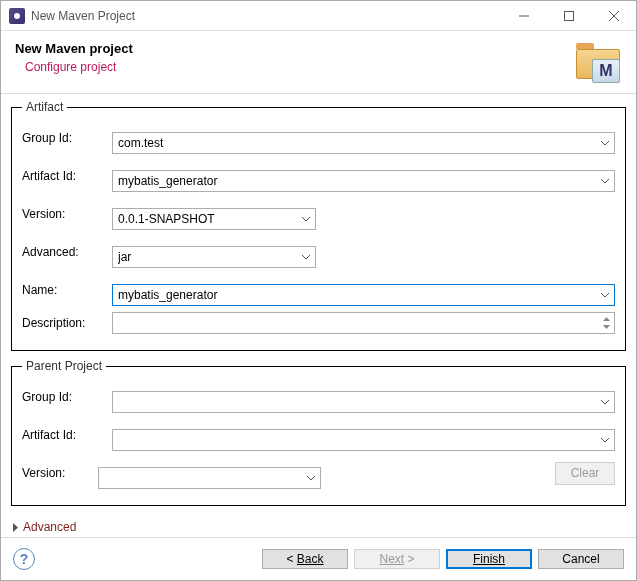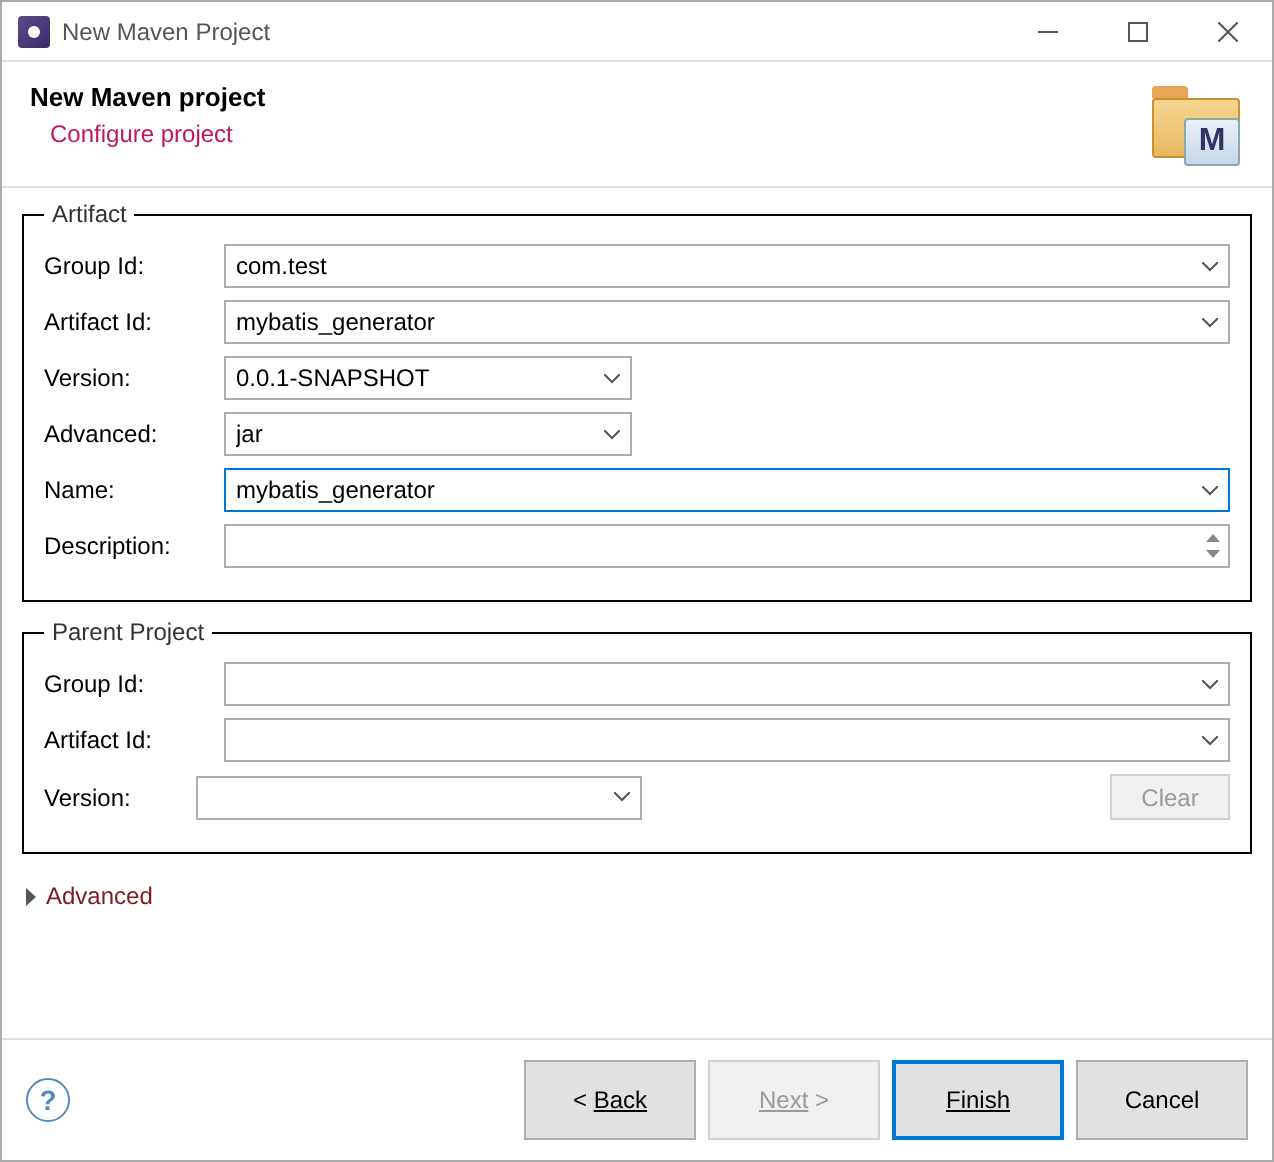--- a/index.html
+++ b/index.html
@@ -24,21 +24,21 @@
 
 .content { flex: 1; padding: 6px 10px; overflow: auto; background: #fff; }
 
 fieldset { border: 1px solid #000000; border-radius: 0; padding: 8px 10px 10px; margin-bottom: 8px; }
 legend { padding: 0 4px; color: #333; font-size: 12px; }
 
 .form-row { display: flex; align-items: center; margin-bottom: 6px; gap: 20px; }
 .form-row label { width: 70px; color: #000; }
 .form-row .combo, .form-row .text { flex: 1; }
 
-.combo { position: relative; display: flex; }
+.combo { position: relative; display: flex; margin-top: 10px; }
 .combo input { width: 100%; height: 22px; border: 1px solid #adadad; padding: 2px 22px 2px 5px; font-family: inherit; font-size: 12px; background: #fff; }
 .combo.focused input { border-color: #0078d7; outline: 1px solid #0078d7; outline-offset: -1px; }
 .combo .arrow { position: absolute; right: 1px; top: 1px; bottom: 1px; width: 18px; display: flex; align-items: center; justify-content: center; pointer-events: none; }
 .combo .arrow svg { width: 8px; height: 5px; }
 .combo.small { flex: none; width: 204px; }
 
 .text input, .text textarea { width: 100%; height: 22px; border: 1px solid #adadad; padding: 2px 5px; font-family: inherit; font-size: 12px; background: #fff; }
 .spinner { position: relative; }
 .spinner .spins { position: absolute; right: 2px; top: 2px; bottom: 2px; width: 14px; display: flex; flex-direction: column; justify-content: center; }
 .spins span { height: 8px; display: flex; align-items: center; justify-content: center; }
@@ -49,21 +49,21 @@
 .parent-row .combo { flex: 1; }
 .btn { height: 23px; min-width: 60px; padding: 0 10px; border: 1px solid #adadad; background: #e1e1e1; color: #000; font-family: inherit; font-size: 12px; cursor: pointer; }
 .btn:disabled { color: #9a9a9a; background: #f0f0f0; border-color: #d0d0d0; cursor: default; }
 
 .advanced { display: flex; align-items: center; gap: 4px; padding: 6px 2px; color: #7f1d1d; cursor: pointer; }
 .advanced svg { width: 6px; height: 9px; }
 
 .footer { border-top: 1px solid #ddd; padding: 10px 12px; display: flex; align-items: center; background: #fff; }
 .help-icon { width: 22px; height: 22px; border: 1.5px solid #5588bb; border-radius: 50%; display: flex; align-items: center; justify-content: center; color: #5588bb; font-size: 14px; font-weight: bold; }
 .footer-btns { margin-left: auto; display: flex; gap: 6px; }
-.footer .btn { min-width: 86px; height: 40px; }
+.footer .btn { min-width: 86px; height: 20px; }
 .btn.default { border: 2px solid #0078d7; background: #e1e1e1; }
 .u { text-decoration: underline; }
 </style>
 </head>
 <body>
 
 <div class="titlebar">
   <div class="app-icon"></div>
   <div class="title">New Maven Project</div>
   <div class="winbtns">

